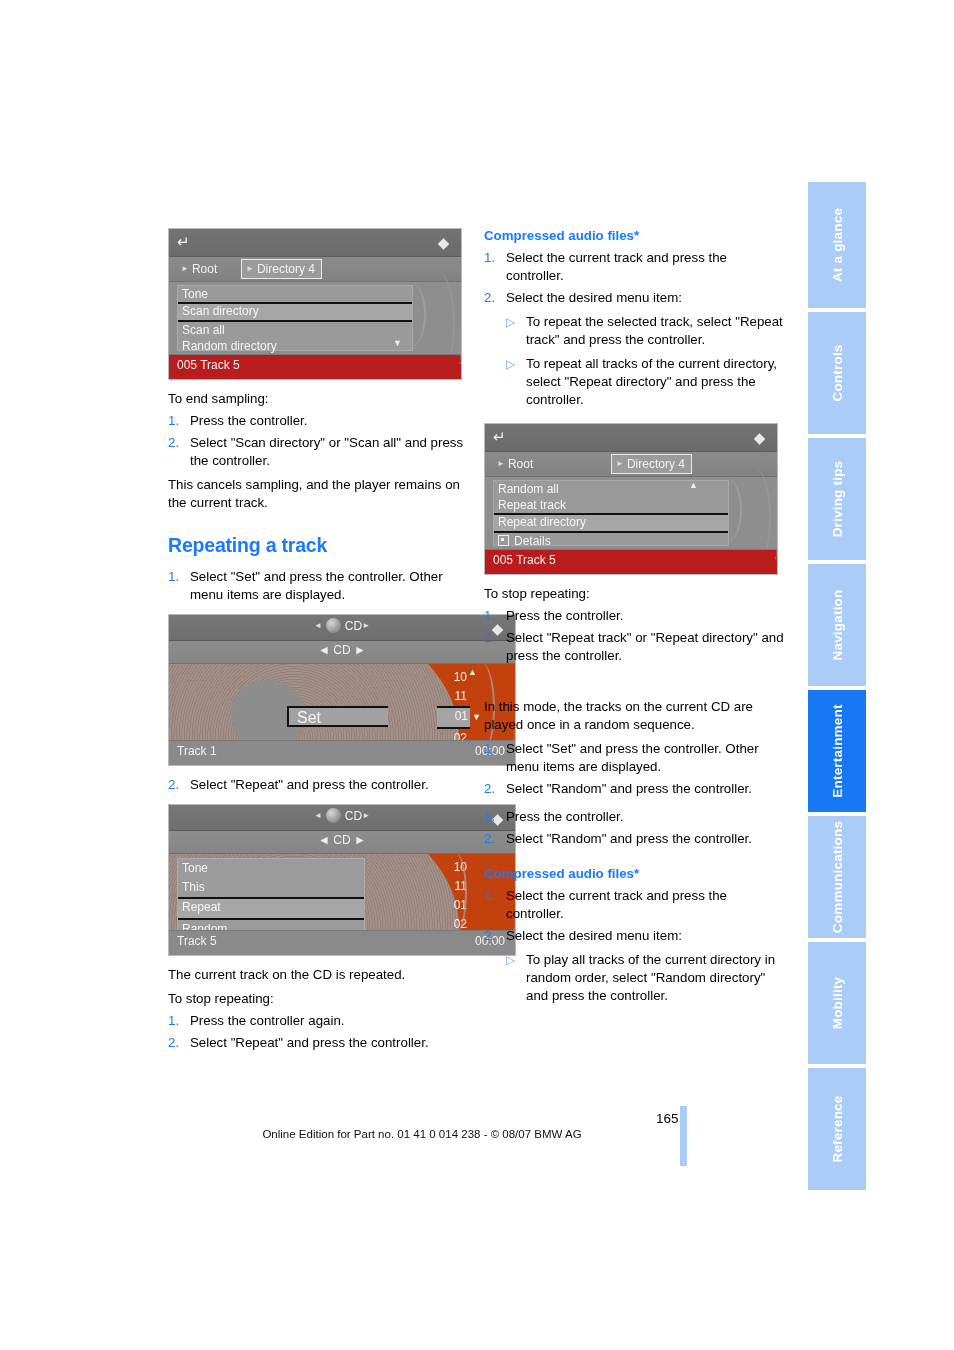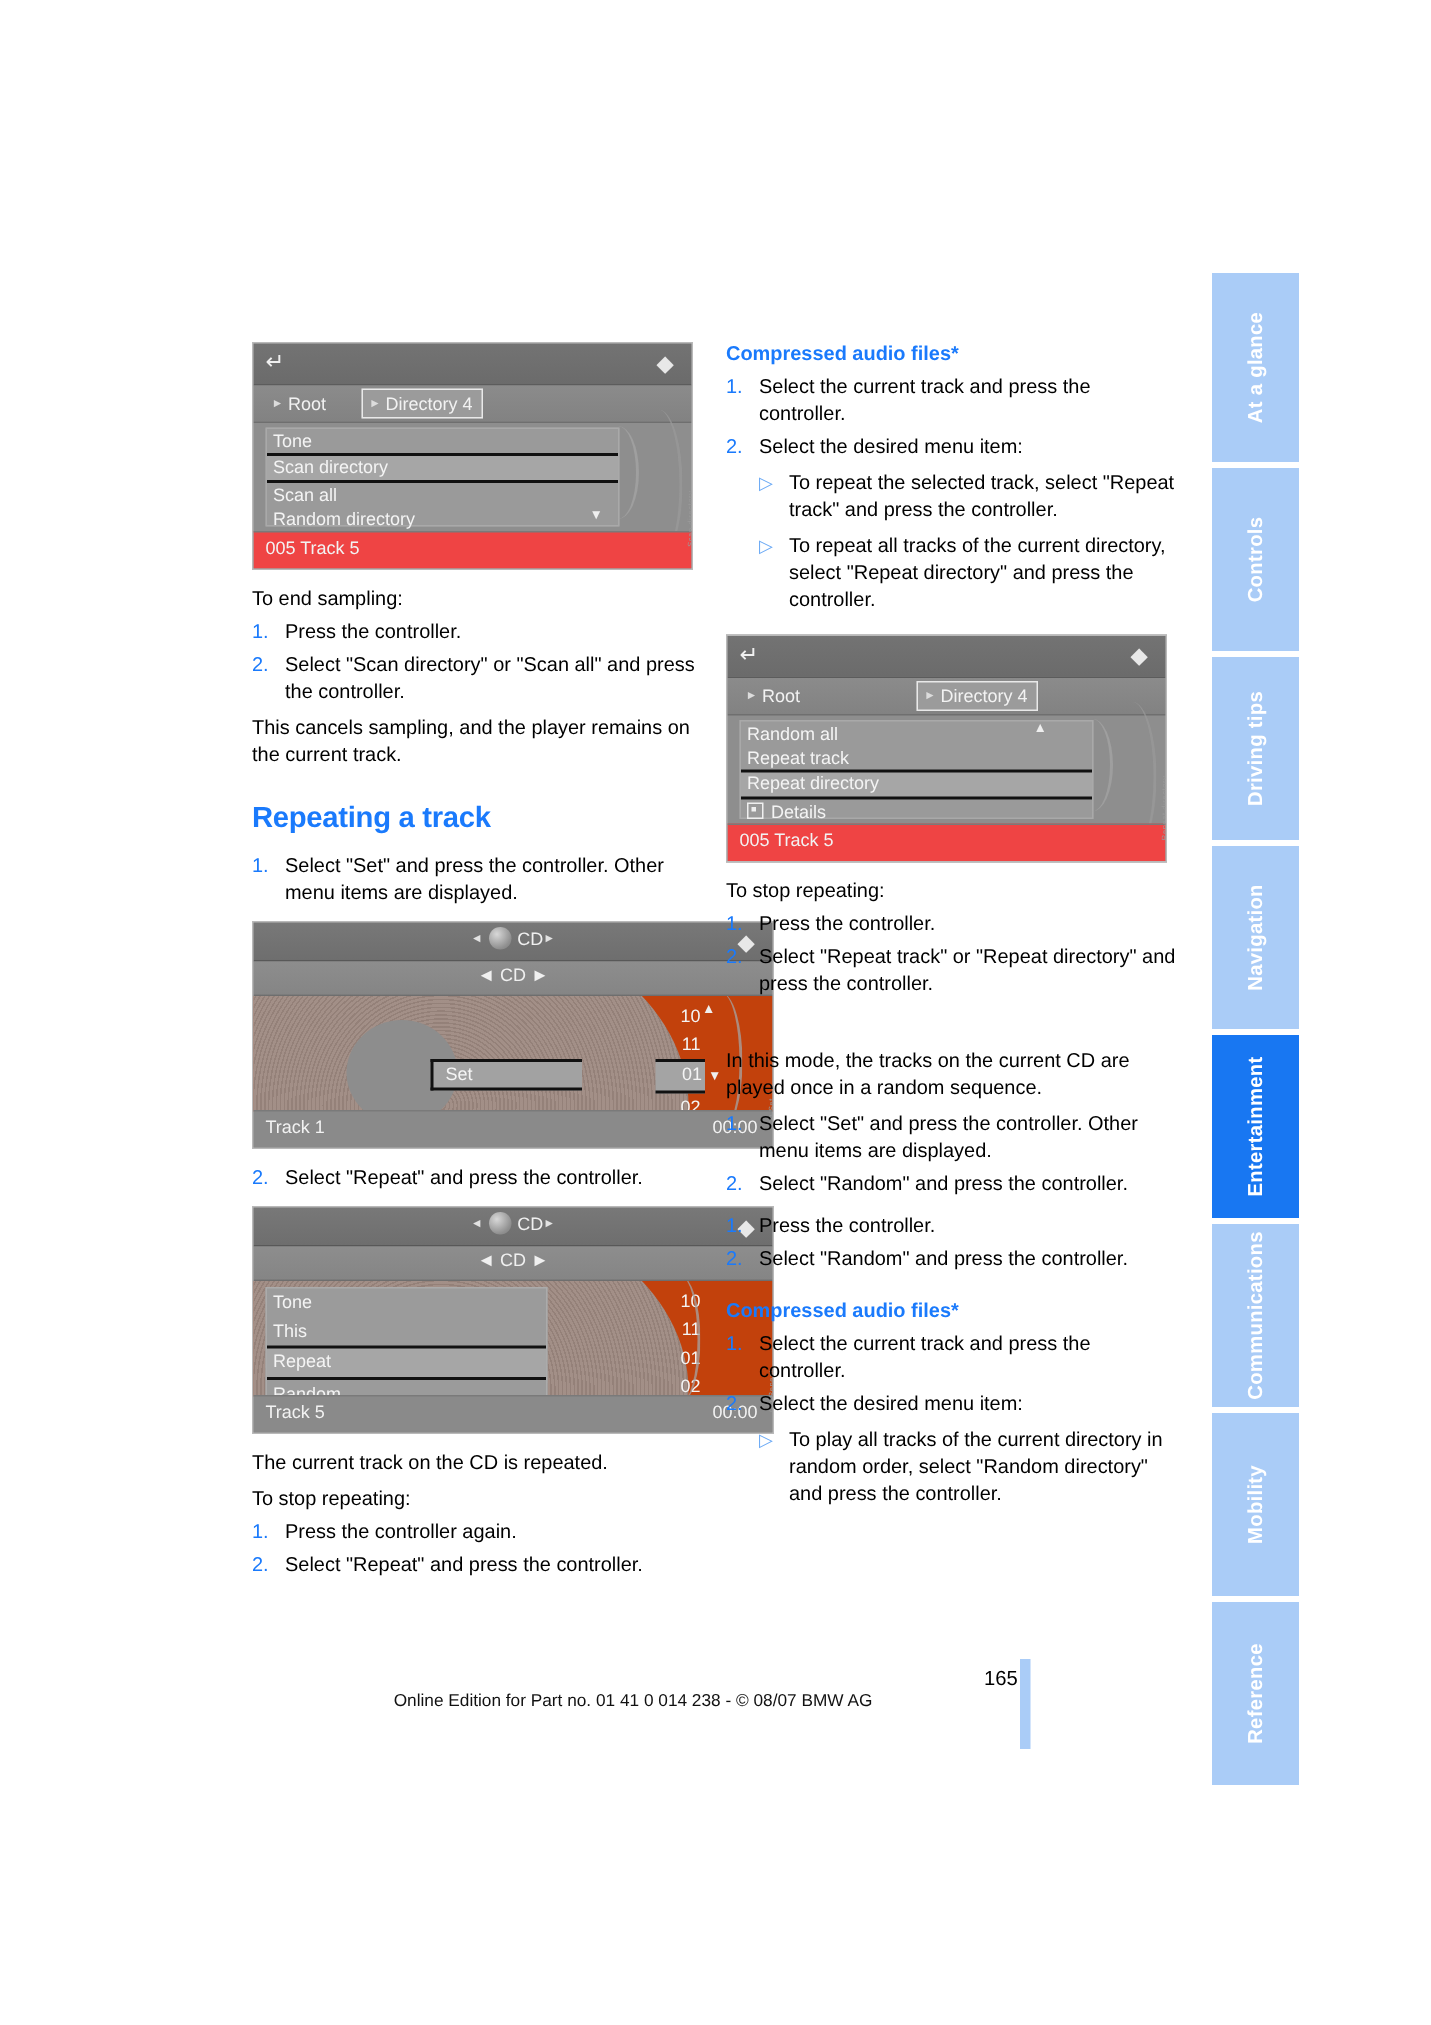--- a/index.html
+++ b/index.html
@@ -185,21 +185,21 @@
     background: #9b9b9b;
     top: 2px;
   }
   .dirshot .listpane {
     position: absolute; left: 8px; top: 56px; right: 48px; height: 64px;
     background: #9a9a9a;
     border: 1px solid #a9a9a9;
   }
   .dirshot .statusbar {
     position: absolute; left: 0; right: 0; bottom: 0; height: 24px;
-    background: #ef4444;
+    background: #b91c1c;
     border-top: 1px solid #7a7a7a;
   }
   .dirshot .statusbar span {
     position: absolute; left: 8px; top: 3px;
     color: #f2f2f2; font-size: 12px;
   }
   .menurow {
     position: relative;
     height: 16px;
     color: #f4f4f4;
@@ -334,21 +334,21 @@
     position: absolute;
     left: 118px; top: 42px;
     width: 101px; height: 21px;
     background: #a2a2a2;
     border-top: 2px solid #111;
     border-bottom: 2px solid #111;
     border-left: 2px solid #111;
     box-sizing: border-box;
   }
   .setbox span {
-    color: #f5f5f5; font-size: 12px;
+    color: #f5f5f5; font-size: 16px;
     position: absolute; left: 8px; top: 1px;
   }
   .menupane {
     position: absolute;
     left: 8px; top: 4px;
     width: 186px; height: 78px;
     background: #9b9b9b;
     border: 1px solid #ababab;
   }
   .menupane .menurow { height: 19px; line-height: 19px; }

